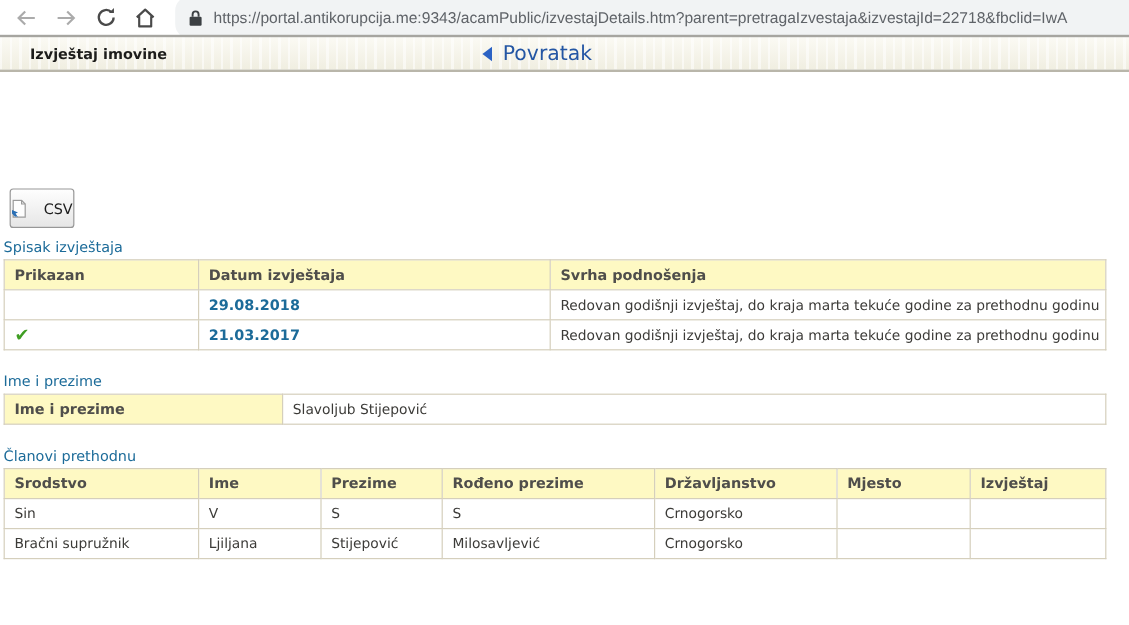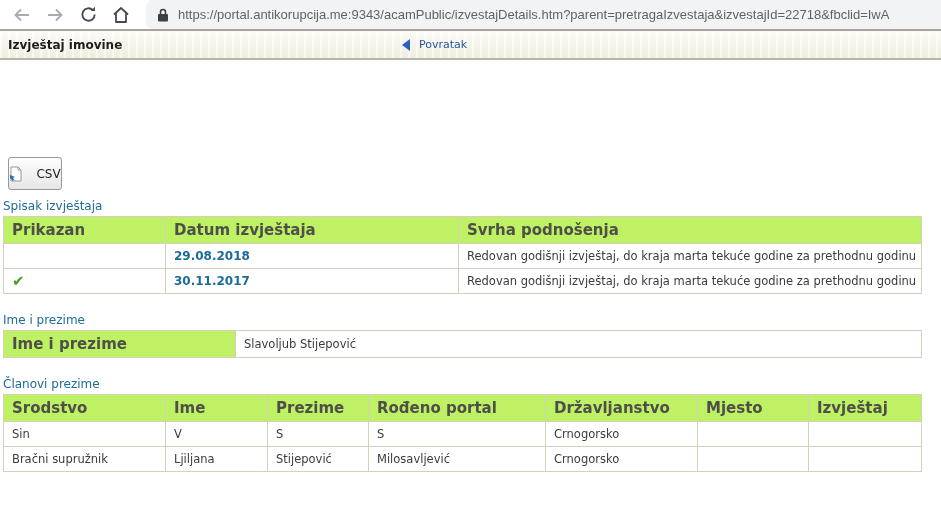--- a/index.html
+++ b/index.html
@@ -13,40 +13,40 @@
   .addr-bar { flex:1; height:35px; margin-left:4px; background:#f1f3f4;
               border-radius:12px 0 0 12px; display:flex; align-items:center;
               padding:0 4px 0 11px; overflow:hidden; }
   .addr-url { font-family:"Liberation Sans", sans-serif; font-size:13px; color:#5f6368;
               white-space:nowrap; margin-left:9px; }
 
   
   .site-header { position:relative; height:31px; border-top:2px solid #a6a5a0; border-bottom:2px solid #b9b6aa;
                  background: repeating-linear-gradient(90deg, rgba(255,255,255,.55) 0 2px, rgba(255,255,255,0) 2px 8px),
                              linear-gradient(#fbfaf4,#f0eee1);
-                 display:flex; align-items:center; }
+                 display:flex; align-items:center;padding-left:17px; }
   .site-title { margin-left:8px; font-size:12px; font-weight:bold; color:#1d1d1b; }
   .back-link { position:absolute; left:399px; top:0; height:100%; display:flex; align-items:center;
                cursor:pointer; }
-  .back-link span { color:#2456a4; font-size:11px; margin-left:7px; }
+  .back-link span { color:#2456a4; font-size:17px; margin-left:7px; }
 
   
   .csv-btn { margin:97px 0 0 8px; width:54px; height:33px; display:flex; align-items:center;
              justify-content:center; gap:13px; border:1px solid #979797; border-radius:3px;
              background:linear-gradient(#fefefe,#e6e6e6); cursor:pointer; }
   .csv-btn b { font-size:12px; font-weight:normal; color:#1c1c1c; }
 
   .section-heading { margin:9px 0 3px 3px; font-size:12px; font-weight:normal; color:#1c6b99; }
   .gap-lg { margin-top:19px; }
 
   table { border-collapse:collapse; table-layout:fixed; width:919px; margin-left:3px;
           font-size:11.5px; color:#3c3b38; }
   th, td { border:1px solid #d5cfbc; padding:4px 8px; height:25px; text-align:left;
            vertical-align:middle; white-space:nowrap; overflow:hidden; }
-  th { background:#bef264; color:#4f4e4b; font-weight:bold; font-size:15px; }
+  th { background:#fef9c3; color:#4f4e4b; font-weight:bold; font-size:12px; }
   .date-link { color:#1c6b99; font-weight:bold; font-size:12px; cursor:pointer; }
   .check { color:#3f9e23; font-weight:bold; font-size:15px; line-height:15px; }
 </style>
 </head>
 <body>
 
 <div class="browser-bar">
   <div class="nav-ico">
     <svg width="20" height="20" viewBox="0 0 20 20">
         <path d="M17 10H4 M9 4.5 3.5 10 9 15.5" stroke="#ababab" stroke-width="1.8" fill="none"></path>
@@ -111,57 +111,57 @@
       <th>Datum izvještaja</th>
       <th>Svrha podnošenja</th>
     </tr>
     <tr>
       <td><span class="check"></span></td>
       <td><span class="date-link">29.08.2018</span></td>
       <td>Redovan godišnji izvještaj, do kraja marta tekuće godine za prethodnu godinu</td>
     </tr>
     <tr>
       <td><span class="check">✔</span></td>
-      <td><span class="date-link">30.11.2017</span></td>
+      <td><span class="date-link">21.03.2017</span></td>
       <td>Redovan godišnji izvještaj, do kraja marta tekuće godine za prethodnu godinu</td>
     </tr>
   </tbody>
     </table>
 
   <div class="section-heading gap-lg">Ime i prezime</div>
   <table>
     <colgroup>
         <col style="width:232px">
         <col>
       </colgroup>
     <tbody>
         <tr>
       <th>Ime i prezime</th>
       <td>Slavoljub Stijepović</td>
     </tr>
   </tbody>
     </table>
 
-  <div class="section-heading gap-lg">Članovi prezime</div>
+  <div class="section-heading gap-lg">Članovi prethodnu</div>
   <table>
     <colgroup>
       <col style="width:162px">
         <col style="width:102px">
         <col style="width:101px">
       <col style="width:177px">
         <col style="width:152px">
         <col style="width:111px">
         <col>
     </colgroup>
     <tbody>
         <tr>
       <th>Srodstvo</th>
       <th>Ime</th>
       <th>Prezime</th>
-      <th>Rođeno portal</th>
+      <th>Rođeno prezime</th>
       <th>Državljanstvo</th>
       <th>Mjesto</th>
       <th>Izvještaj</th>
     </tr>
     <tr>
       <td>Sin</td>
       <td>V</td>
       <td>S</td>
       <td>S</td>
       <td>Crnogorsko</td>

